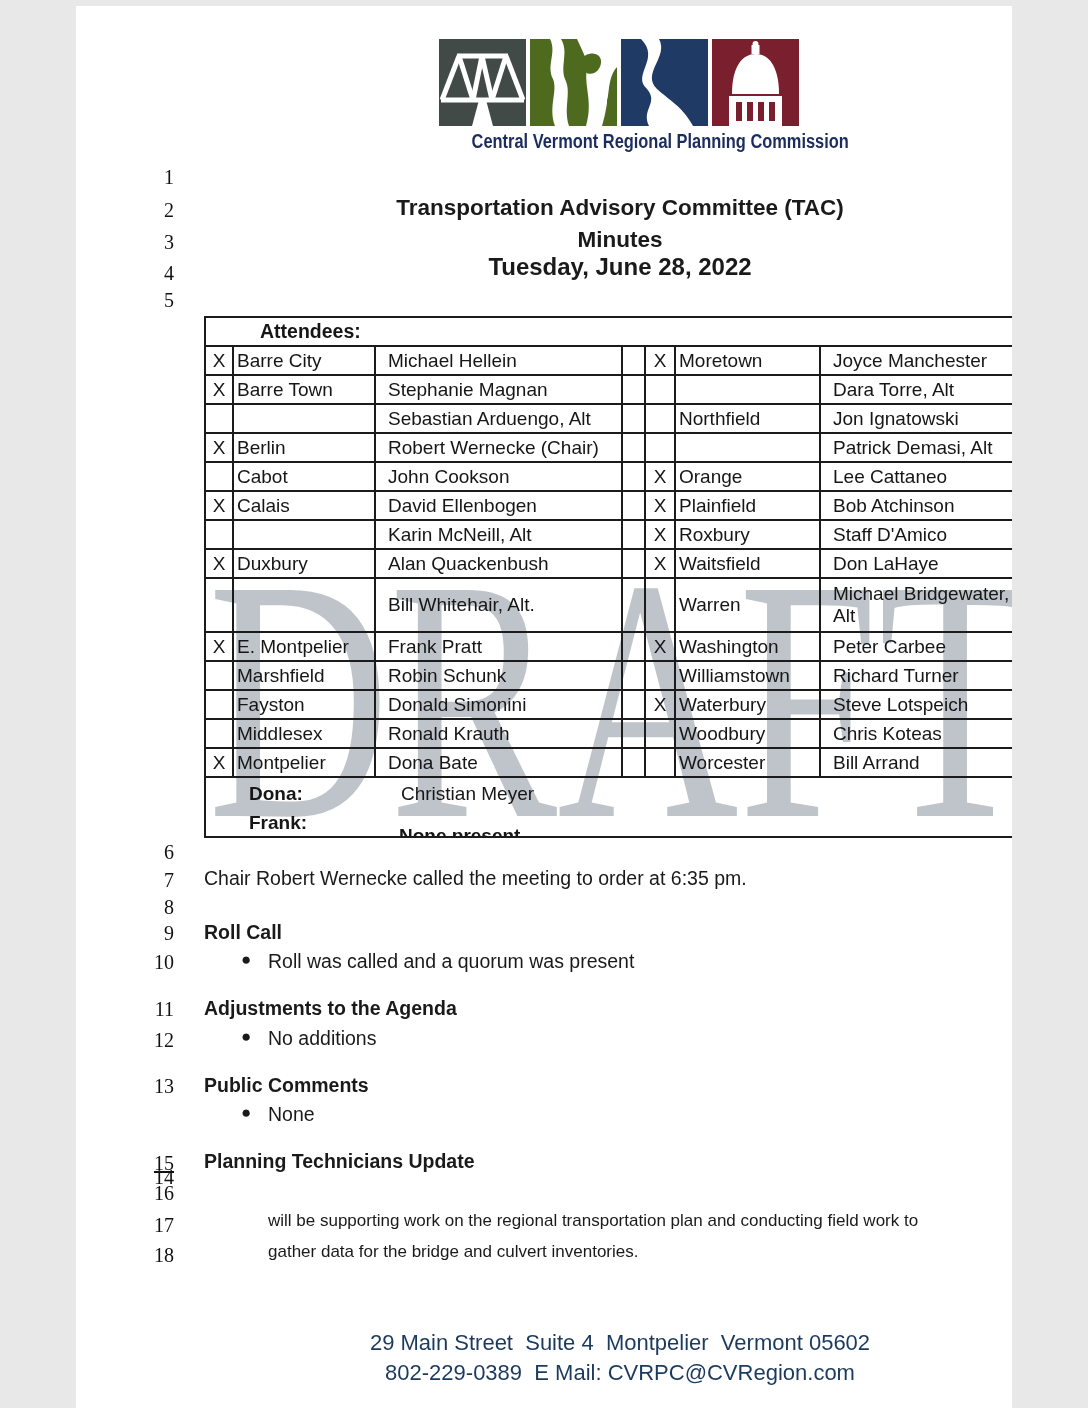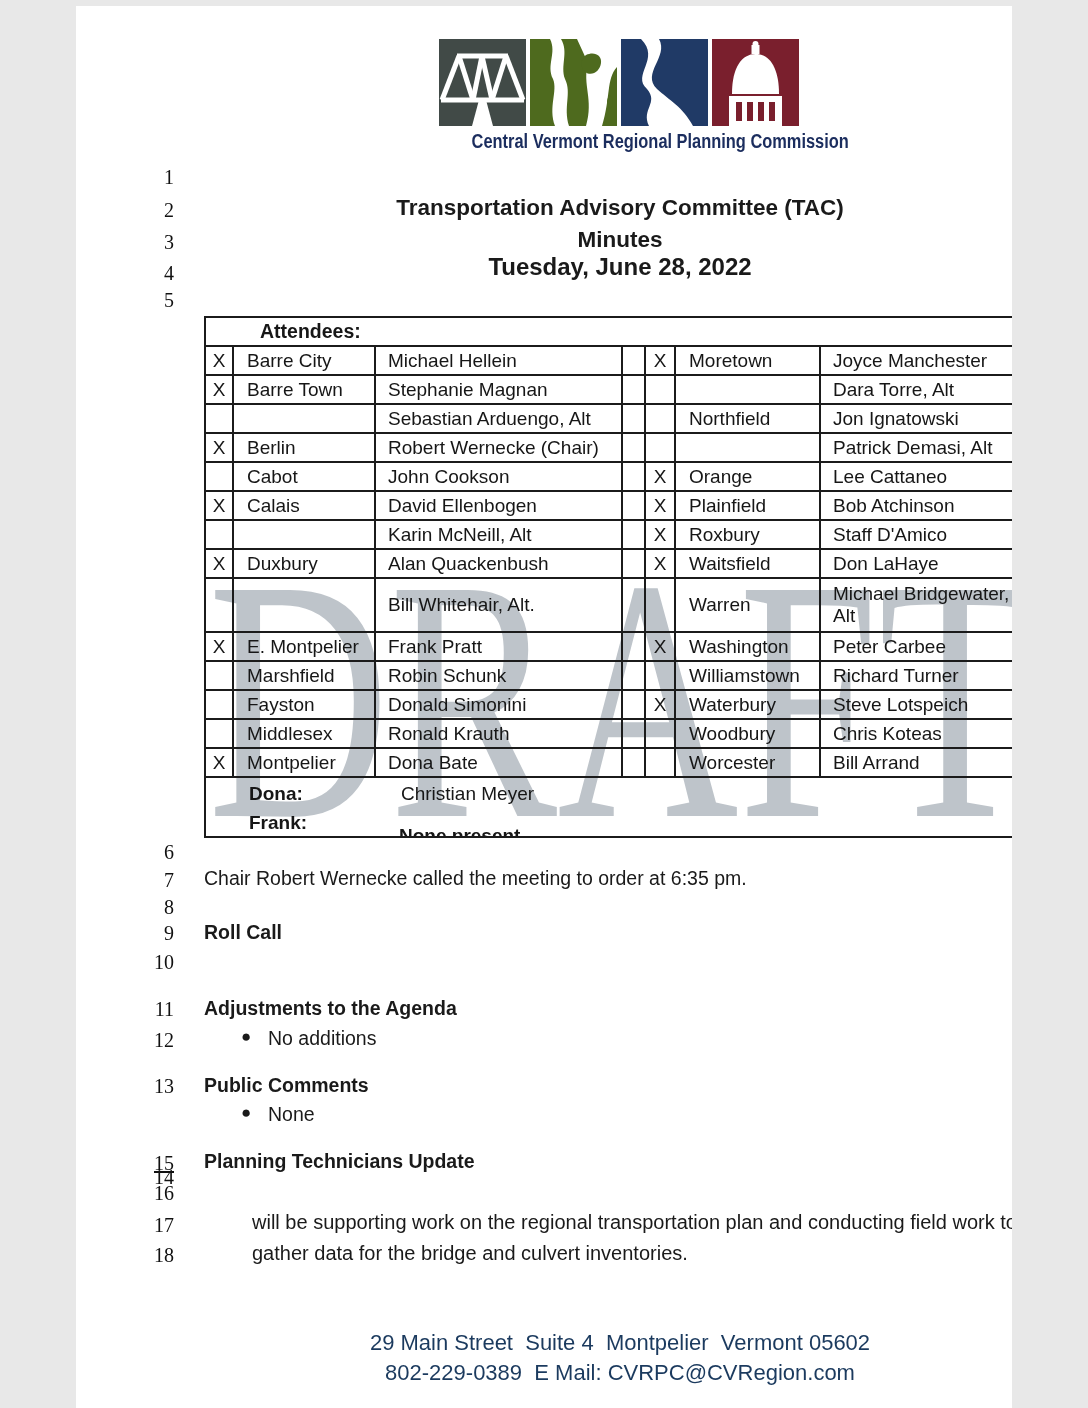--- a/index.html
+++ b/index.html
@@ -42,39 +42,39 @@
   }
   table.attendees td{
     border:2px solid #1b1b1b;
     height:27px;
     padding:0 2px 0 12px;
     overflow:hidden;
     vertical-align:middle;
     background:transparent;
   }
   table.attendees td.xcell{padding:0;text-align:center;}
-  table.attendees td.town{padding-left:13px;}
+  table.attendees td.town{padding-left:3px;}
   table.attendees td.gapcell{padding:0;}
   table.attendees tr.tall td{height:50px;}
   table.attendees tr.tall td.name2{line-height:1.18;padding-top:1px;padding-bottom:1px;}
   table.attendees td.header-cell{
     padding-left:54px;font-weight:bold;font-size:19.5px;height:27px;
   }
   table.attendees td.staff-cell{height:58px;position:relative;padding:0;}
   .staff-label,.guests-label{position:absolute;left:43px;font-weight:bold;}
   .staff-label{top:5px;}
   .guests-label{top:34px;}
   .staff-value{position:absolute;left:195px;top:5px;}
   .guests-value{position:absolute;left:193px;top:47px;font-weight:bold;}
   
   .bodytext{position:absolute;left:128px;font-size:19.5px;z-index:1;white-space:nowrap;}
   .heading{font-weight:bold;}
   .bullet-row{position:absolute;left:165px;font-size:19.5px;z-index:1;white-space:nowrap;}
   .bullet-row .dot{display:inline-block;width:27px;font-size:17px;vertical-align:top;}
-  .cont-line{position:absolute;left:176px;font-size:20px;z-index:1;white-space:nowrap;}
+  .cont-line{position:absolute;left:192px;font-size:17px;z-index:1;white-space:nowrap;}
   
   .footer{
     position:absolute;left:0;top:1322px;width:1088px;text-align:center;
     color:#1b3a5e;font-size:22px;line-height:30px;z-index:2;
   }
 </style>
 </head>
 <body>
 
 <div class="page">
@@ -302,20 +302,23 @@
           <span class="guests-label">Frank:</span>
           <span class="guests-value">None present</span>
         </td>
       </tr>
     </tbody>
   </table>
 
   <div class="bodytext" style="top:861px">Chair Robert Wernecke called the meeting to order at 6:35 pm.</div>
 
   <div class="bodytext heading" style="top:915px">Roll Call</div>
+  <div class="bullet-row" style="top:944px">
+    <span class="dot">●</span><span>Roll was called and a quorum was present</span>
+  </div>
 
   <div class="bodytext heading" style="top:991px">Adjustments to the Agenda</div>
   <div class="bullet-row" style="top:1021px">
     <span class="dot">●</span><span>No additions</span>
   </div>
 
   <div class="bodytext heading" style="top:1068px">Public Comments</div>
   <div class="bullet-row" style="top:1097px">
     <span class="dot">●</span><span>None</span>
   </div>

